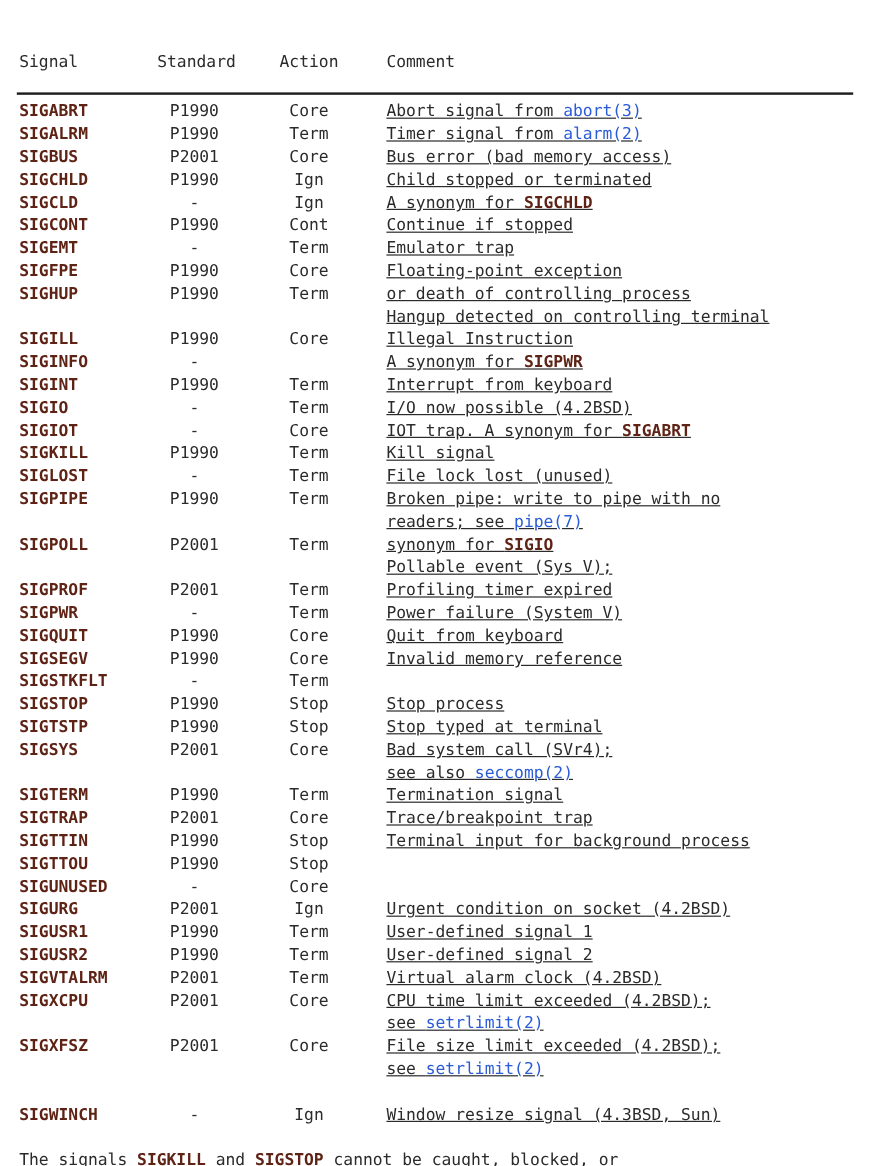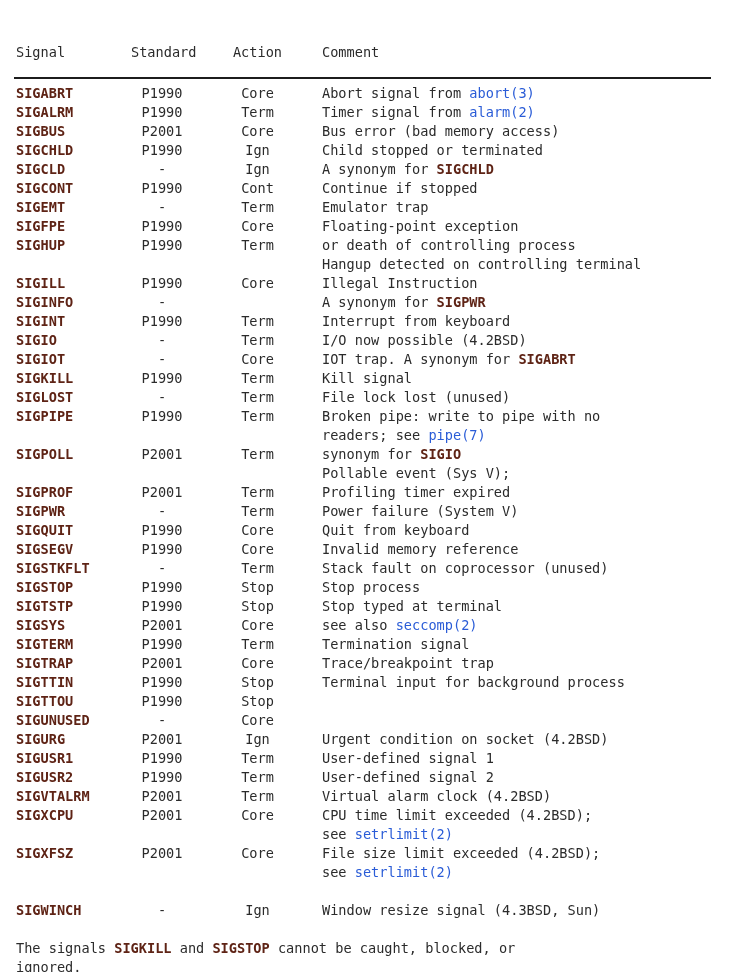--- a/index.html
+++ b/index.html
@@ -18,21 +18,21 @@
     font-size:13.6px;line-height:19px;
   }
   .page{padding:7px 28px 0 16px;margin-top:36px;}
   .grid-row{display:grid;grid-template-columns:115px 62px 129px 1fr;}
   .rule{height:0;border-top:2px solid var(--rule);margin:15px 0 5px -2px;}
   .c-standard,.c-action{text-align:center;}
   .c-signal{font-weight:bold;color:var(--signal);}
   .bold-ref{font-weight:bold;color:var(--signal);}
   .man-link{color:var(--link);text-decoration:none;cursor:pointer;}
   .gap-row{height:19px;}
-  .cline{height:19px;white-space:nowrap;}
+  .cline{height:19px;white-space:nowrap;text-decoration:underline;}
   .footer{margin-top:19px;white-space:pre-wrap;}
 </style>
 </head>
 <body>
 
 <div class="page">
 
   <div class="grid-row">
     <div class="hdr-cell">Signal</div>
     <div class="hdr-cell c-standard">Standard</div>
@@ -219,23 +219,20 @@
         <div class="c-standard">P1990</div>
         <div class="c-action">Core</div>
         <div>
           <div class="cline"><span>Invalid memory reference</span></div>
         </div>
       </div>
       <div class="grid-row">
         <div class="c-signal">SIGSTKFLT</div>
         <div class="c-standard">-</div>
         <div class="c-action">Term</div>
-        <div>
-          <div class="cline"><span>Stack fault on coprocessor (unused)</span></div>
-        </div>
       </div>
       <div class="grid-row">
         <div class="c-signal">SIGSTOP</div>
         <div class="c-standard">P1990</div>
         <div class="c-action">Stop</div>
         <div>
           <div class="cline"><span>Stop process</span></div>
         </div>
       </div>
       <div class="grid-row">
@@ -244,20 +241,21 @@
         <div class="c-action">Stop</div>
         <div>
           <div class="cline"><span>Stop typed at terminal</span></div>
         </div>
       </div>
       <div class="grid-row">
         <div class="c-signal">SIGSYS</div>
         <div class="c-standard">P2001</div>
         <div class="c-action">Core</div>
         <div>
+          <div class="cline"><span>Bad system call (SVr4);</span></div>
           <div class="cline"><span>see also </span><span class="man-link">seccomp(2)</span></div>
         </div>
       </div>
       <div class="grid-row">
         <div class="c-signal">SIGTERM</div>
         <div class="c-standard">P1990</div>
         <div class="c-action">Term</div>
         <div>
           <div class="cline"><span>Termination signal</span></div>
         </div>

